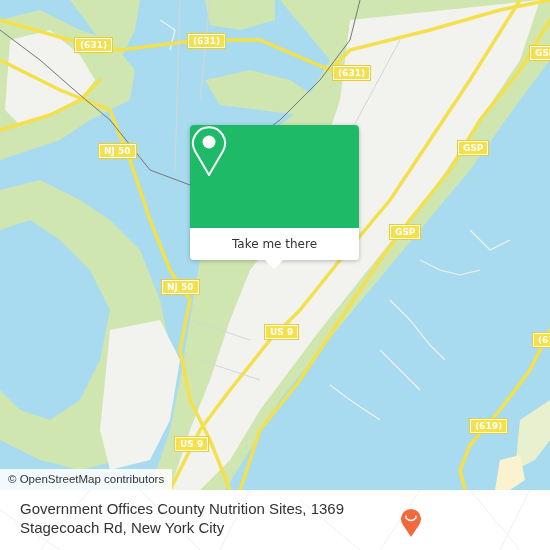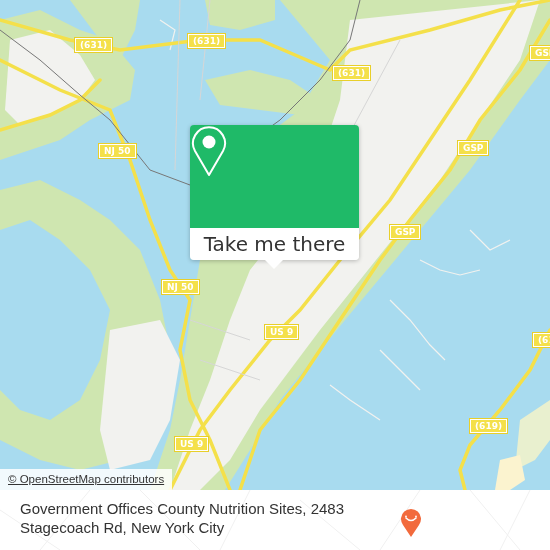--- a/index.html
+++ b/index.html
@@ -5,24 +5,24 @@
   html, body { margin: 0; padding: 0; }
   body { width: 550px; height: 550px; overflow: hidden; background: #fff; font-family: "DejaVu Sans", sans-serif; }
   .frame { position: relative; width: 550px; height: 550px; padding-left: 24px; }
   .map { position: absolute; left: 0; top: 0; width: 550px; height: 490px; overflow: hidden; background: #a8dbef; }
   .map svg { position: absolute; left: 0; top: 0; }
   .shield { position: absolute; background: #f4e04a; border: 1.5px solid #fff; outline: 1px solid #e8cf2a; color: #fff;
             font-family: "DejaVu Sans", sans-serif; font-weight: bold; font-size: 9px; line-height: 12px; padding: 0 4px; white-space: nowrap; }
   .popup { position: absolute; left: 190px; top: 125px; width: 169px; height: 135px; border-radius: 4px; overflow: visible; box-shadow: 0 1px 4px rgba(0,0,0,0.25); }
   .popup-top { height: 103px; background: #1fba68; border-radius: 4px 4px 0 0; position: relative; }
   .popup-bottom { height: 32px; background: #fff; border-radius: 0 0 4px 4px; display: flex; align-items: center; justify-content: center; cursor: pointer; }
-  .popup-bottom span { font-size: 20px; color: #333; font-family: "DejaVu Sans", sans-serif; }
+  .popup-bottom span { font-size: 12px; color: #333; font-family: "DejaVu Sans", sans-serif; }
   .popup-tail { position: absolute; left: 75px; bottom: -9px; width: 0; height: 0; border-left: 9px solid transparent; border-right: 9px solid transparent; border-top: 9px solid #fff; }
   .pin { position: absolute; left: 66px; top: 32px; }
-  .attribution { position: absolute; left: 0; top: 469px; height: 21px; padding: 0 8px; background: rgba(255,255,255,0.85); font-family: "Liberation Sans", sans-serif; font-size: 11.5px; color: #333; line-height: 21px; text-decoration: underline; }
+  .attribution { position: absolute; left: 0; top: 469px; height: 21px; padding: 0 8px; background: rgba(255,255,255,0.85); font-family: "Liberation Sans", sans-serif; font-size: 11.5px; color: #333; line-height: 21px; }
   .footer { position: absolute; left: 0; top: 490px; width: 550px; height: 60px; background: #fff; }
   .footer-text { position: absolute; left: 20px; top: 9px; width: 360px; font-family: "Liberation Sans", sans-serif; font-size: 15px; line-height: 19px; color: #333; }
   .logo { position: absolute; left: 400px; top: 508px; display: flex; align-items: center; }
   .logo-word { font-family: "Liberation Sans", sans-serif; font-size: 27px; color: #333; letter-spacing: -0.5px; margin-left: 3px; }
 </style>
 </head>
 <body>
 
 <div class="frame">
   <div class="map">
@@ -105,21 +105,21 @@
         <path d="M0,20 L60,60"></path>
           <path d="M90,0 L40,60"></path>
           <path d="M140,0 L200,60"></path>
         <path d="M250,0 L220,60"></path>
           <path d="M300,10 L360,60"></path>
           <path d="M420,0 L380,60"></path>
         <path d="M470,0 L520,60"></path>
           <path d="M530,0 L500,60"></path>
       </g>
     </svg>
-    <div class="footer-text">Government Offices County Nutrition Sites, 2483 Stagecoach Rd, New York City</div>
+    <div class="footer-text">Government Offices County Nutrition Sites, 1369 Stagecoach Rd, New York City</div>
   </div>
 
   <div class="logo">
     <svg width="22" height="30" viewBox="0 0 22 30">
       <path d="M11,29 L3,17 A10,10 0 1,1 19,17 Z" fill="#f26a3c"></path>
       <path d="M6,10 Q11,15 16,10" stroke="#fff" stroke-width="1.6" fill="none" stroke-linecap="round"></path>
       <circle cx="6" cy="8.5" r="0.9" fill="#fff"></circle>
         <circle cx="16" cy="8.5" r="0.9" fill="#fff"></circle>
     </svg>
   </div>

